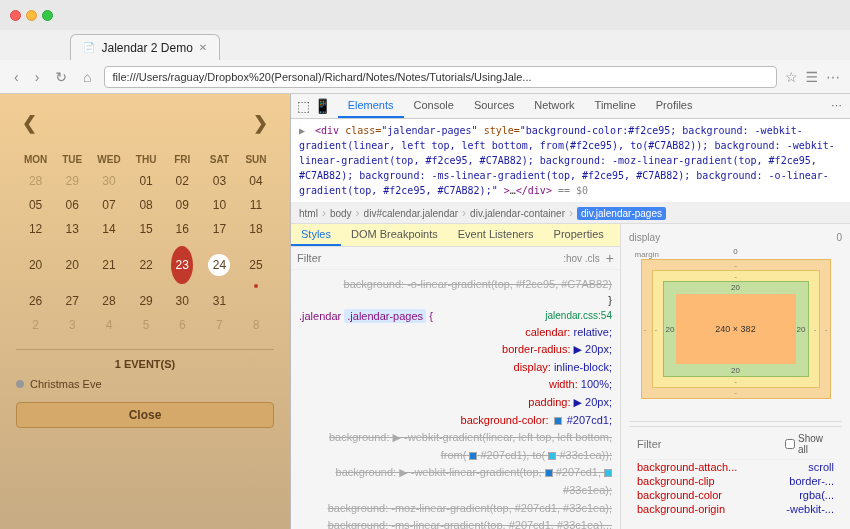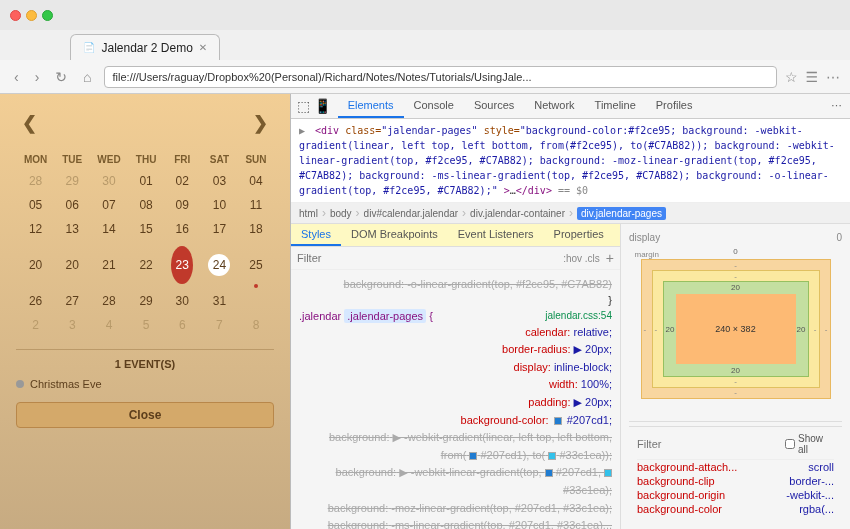--- a/index.html
+++ b/index.html
@@ -397,26 +397,26 @@
             </div>
             <div class="computed-row">
               <span class="computed-prop">background-attach...</span>
               <span class="computed-val">scroll</span>
             </div>
             <div class="computed-row">
               <span class="computed-prop">background-clip</span>
               <span class="computed-val">border-...</span>
             </div>
             <div class="computed-row">
+              <span class="computed-prop">background-color</span>
+              <span class="computed-val">rgba(...</span>
+            </div>
+            <div class="computed-row">
               <span class="computed-prop">background-origin</span>
               <span class="computed-val">-webkit-...</span>
             </div>
-            <div class="computed-row">
-              <span class="computed-prop">background-color</span>
-              <span class="computed-val">rgba(...</span>
-            </div>
           </div>
         </div>
       </div>
     </div>
 
   </div>
 </div>
 
 </body></html>

